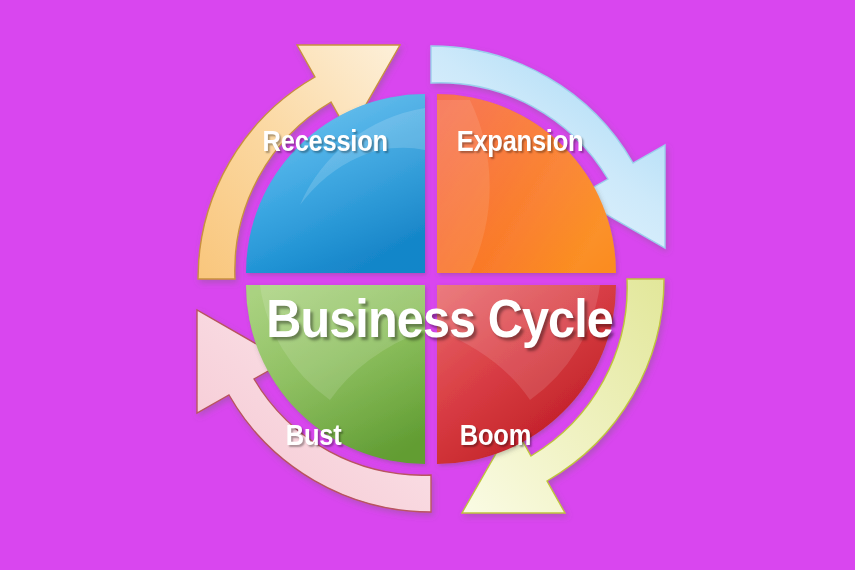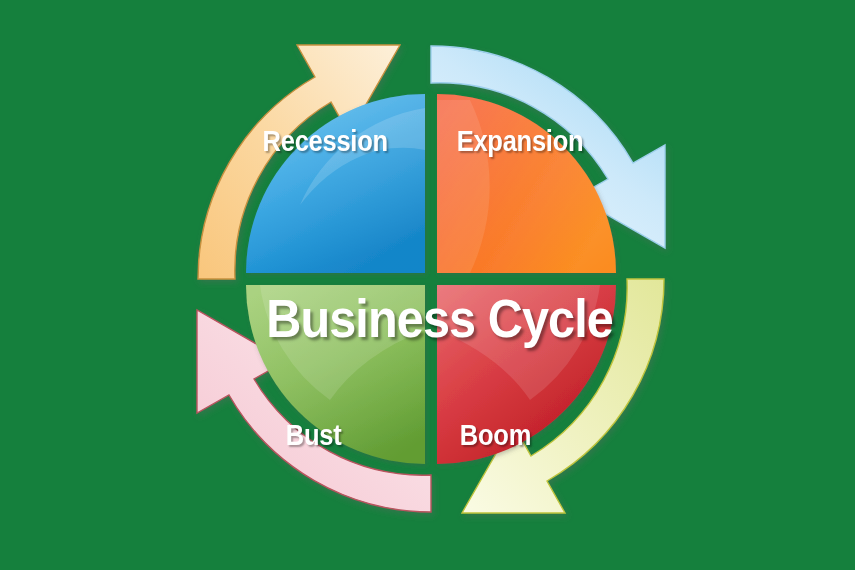--- a/index.html
+++ b/index.html
@@ -1,17 +1,17 @@
 <!DOCTYPE html>
 <html><head>
 <meta charset="utf-8">
 <style>
   html,body{margin:0;padding:0;background:#ffffff;}
   body{width:855px;height:570px;overflow:hidden;font-family:"Liberation Sans",sans-serif;}
-  #stage{position:relative;width:855px;height:570px;background:#15803d;}
+  #stage{position:relative;width:855px;height:570px;background:#d946ef;}
   svg#diagram{position:absolute;left:0;top:0;width:855px;height:570px;display:block;}
 
   .quad-label{
     position:absolute;
     color:#ffffff;
     font-family:"Liberation Sans",sans-serif;
     font-weight:bold;
     font-size:29px;
     letter-spacing:-0.3px;
     transform:scaleX(0.88);

